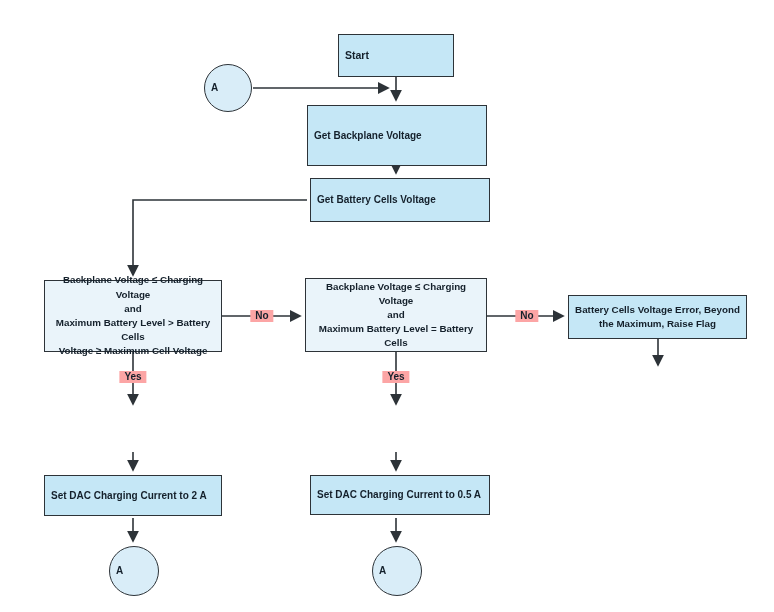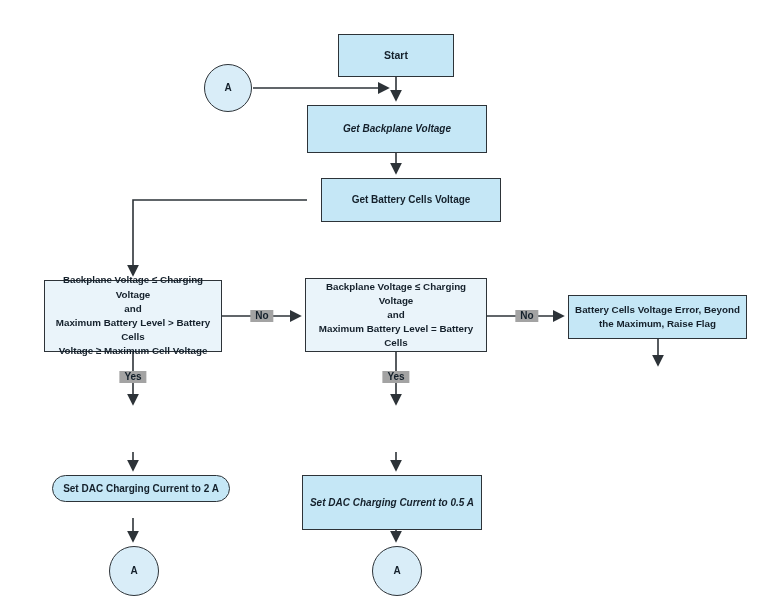--- a/index.html
+++ b/index.html
@@ -23,37 +23,36 @@
     position: absolute;
     box-sizing: border-box;
     border: 1.6px solid #2d3338;
     color: #14202b;
     font-weight: bold;
     font-size: 10px;
     line-height: 1.4;
     text-align: center;
     display: flex;
     align-items: center;
-    justify-content: center;
     z-index: 1;
   }
   .node .node-label {
     white-space: pre-line;
     padding: 2px 6px;
   }
   .process { background: #c5e7f6; }
   .decision { background: #eaf4fa; }
   .connector {
     background: #d9edf8;
     border-radius: 50%;
   }
   .edge-label {
     position: absolute;
     transform: translate(-50%, -50%);
-    background: #a3a3a3;
+    background: #fca5a5;
     color: #14202b;
     font-weight: bold;
     font-size: 10px;
     padding: 0 5px;
     z-index: 2;
     line-height: 1.2;
   }
 </style>
 </head>
 <body>
@@ -97,25 +96,25 @@
   </svg>
 
   <div class="node process" style="left:338px; top:34px; width:116px; height:43px; font-size:10.5px;">
     <span class="node-label">Start</span>
   </div>
 
   <div class="node connector" style="left:204px; top:64px; width:48px; height:48px;">
     <span class="node-label">A</span>
   </div>
 
-  <div class="node process" style="left:307px; top:105px; width:180px; height:48px;font-style:italic;">
+  <div class="node process" style="left:307px; top:105px; width:180px; height:61px;">
     <span class="node-label">Get Backplane Voltage</span>
   </div>
 
-  <div class="node process" style="left:321px; top:178px; width:180px; height:44px;">
+  <div class="node process" style="left:310px; top:178px; width:180px; height:44px;">
     <span class="node-label">Get Battery Cells Voltage</span>
   </div>
 
   <div class="node decision" style="left:44px; top:280px; width:178px; height:72px; font-size:9.8px; line-height:1.45;">
     <span class="node-label">Backplane Voltage ≤ Charging Voltage
 and
 Maximum Battery Level &gt; Battery Cells
 Voltage ≥ Maximum Cell Voltage</span>
   </div>
 
@@ -125,25 +124,25 @@
 Maximum Battery Level = Battery Cells</span>
   </div>
 
   <div class="node process" style="left:568px; top:295px; width:179px; height:44px; font-size:9.8px;">
     <span class="node-label">Battery Cells Voltage Error, Beyond the Maximum, Raise Flag</span>
   </div>
 
 
 
 
-  <div class="node process" style="left:52px; top:475px; width:178px; height:27px;border-radius:15px;">
+  <div class="node process" style="left:44px; top:475px; width:178px; height:41px;">
     <span class="node-label">Set DAC Charging Current to 2 A</span>
   </div>
 
-  <div class="node process" style="left:302px; top:475px; width:180px; height:55px;font-style:italic;">
+  <div class="node process" style="left:310px; top:475px; width:180px; height:40px;">
     <span class="node-label">Set DAC Charging Current to 0.5 A</span>
   </div>
 
   <div class="node connector" style="left:109px; top:546px; width:50px; height:50px;">
     <span class="node-label">A</span>
   </div>
 
   <div class="node connector" style="left:372px; top:546px; width:50px; height:50px;">
     <span class="node-label">A</span>
   </div>

